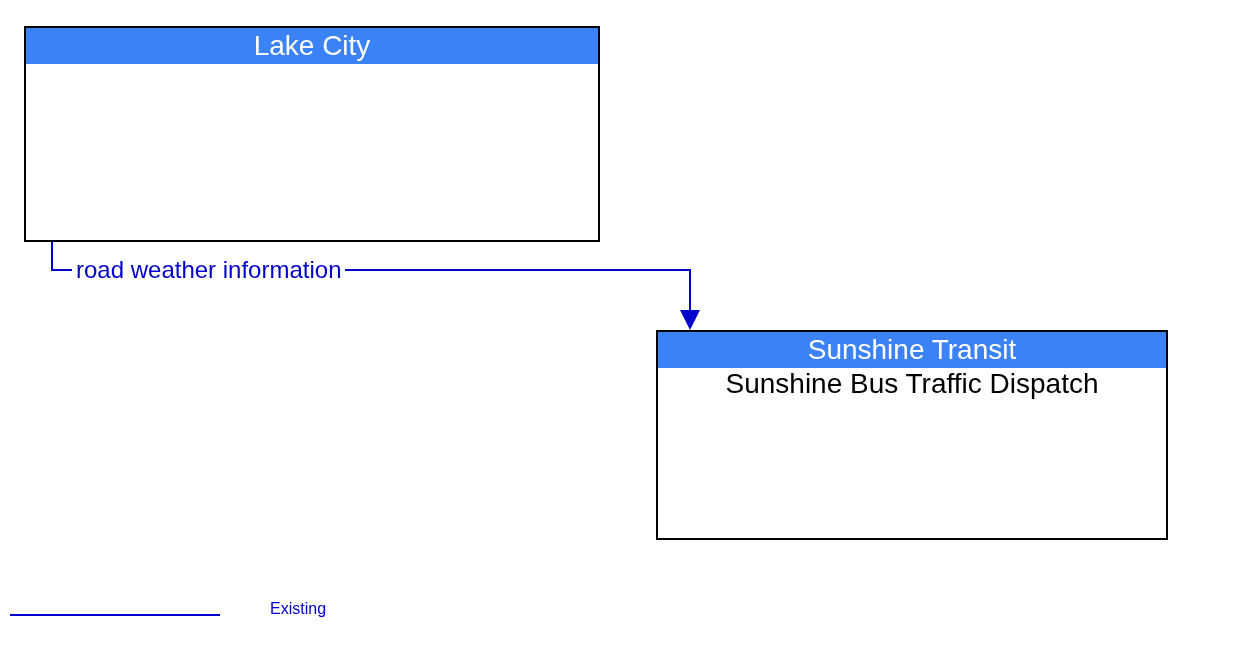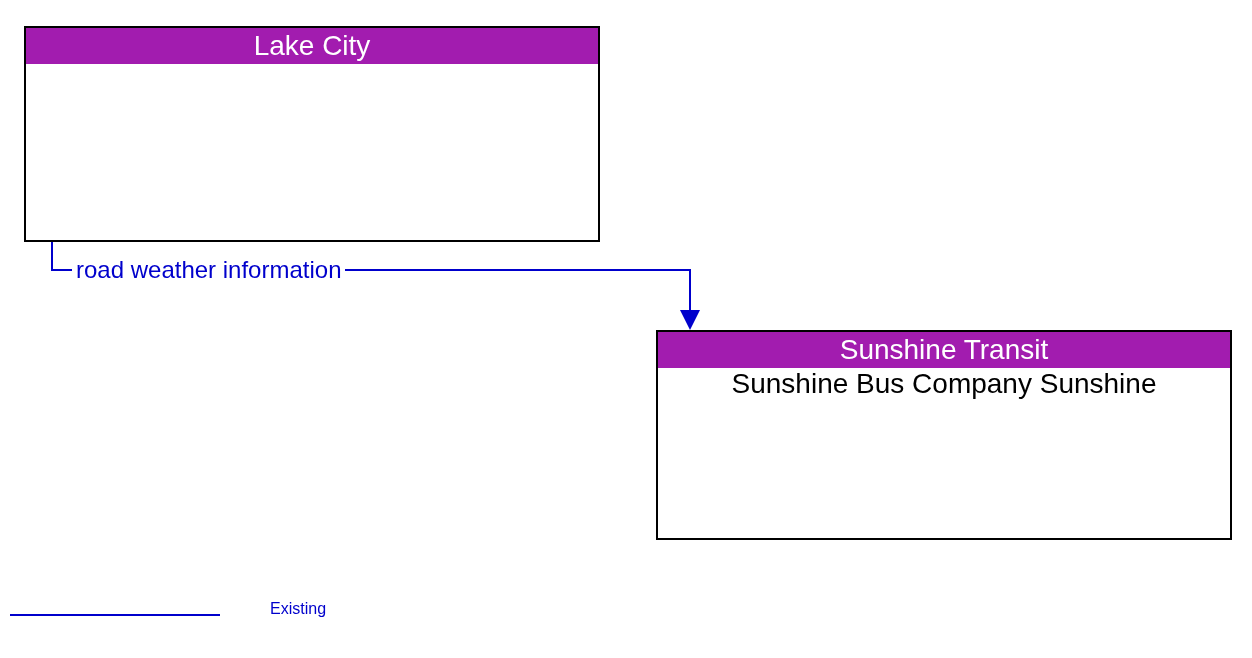--- a/index.html
+++ b/index.html
@@ -12,21 +12,21 @@
     position: relative;
     overflow: hidden;
   }
   .entity-box {
     position: absolute;
     border: 2px solid #000;
     background: #fff;
     box-sizing: border-box;
   }
   .entity-header {
-    background: #a21caf;
+    background: #3b82f6;
     color: #fff;
     text-align: center;
     font-size: 28px;
     padding: 2px 4px;
     font-family: Arial, sans-serif;
   }
   .entity-body {
     color: #000;
     text-align: center;
     font-size: 28px;
@@ -61,23 +61,23 @@
     pointer-events: none;
   }
 </style>
 </head>
 <body>
 
 <div class="entity-box" style="left:24px; top:26px; width:576px; height:216px;">
   <div class="entity-header">Lake City</div>
 </div>
 
-<div class="entity-box" style="left:656px; top:330px; width:576px; height:210px;">
+<div class="entity-box" style="left:656px; top:330px; width:512px; height:210px;">
   <div class="entity-header">Sunshine Transit</div>
-  <div class="entity-body">Sunshine Bus Company Sunshine</div>
+  <div class="entity-body">Sunshine Bus Traffic Dispatch</div>
 </div>
 
 <svg class="connector">
   <defs>
     <marker id="arrowhead" markerWidth="10" markerHeight="10" refX="8" refY="5" orient="auto">
       <polygon points="0,0 10,5 0,10" fill="#0000cc"></polygon>
     </marker>
   </defs>
 
   <path d="M 52 242 L 52 270 L 690 270 L 690 326" stroke="#0000cc" stroke-width="2" fill="none" marker-end="url(#arrowhead)"></path>

